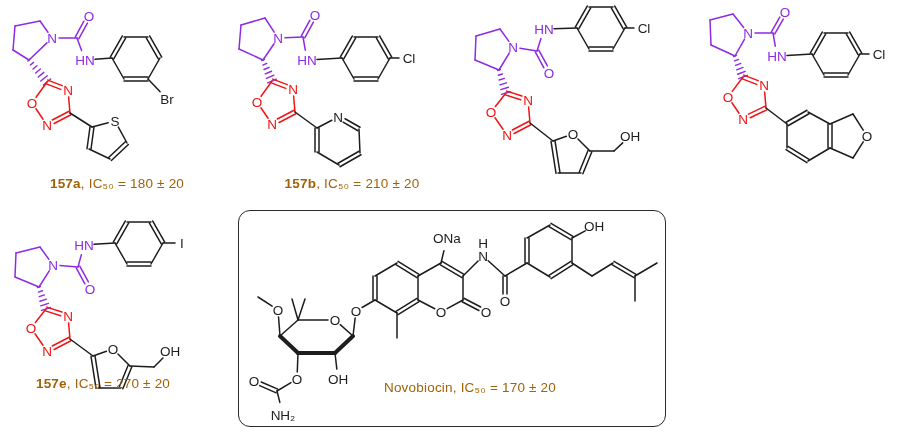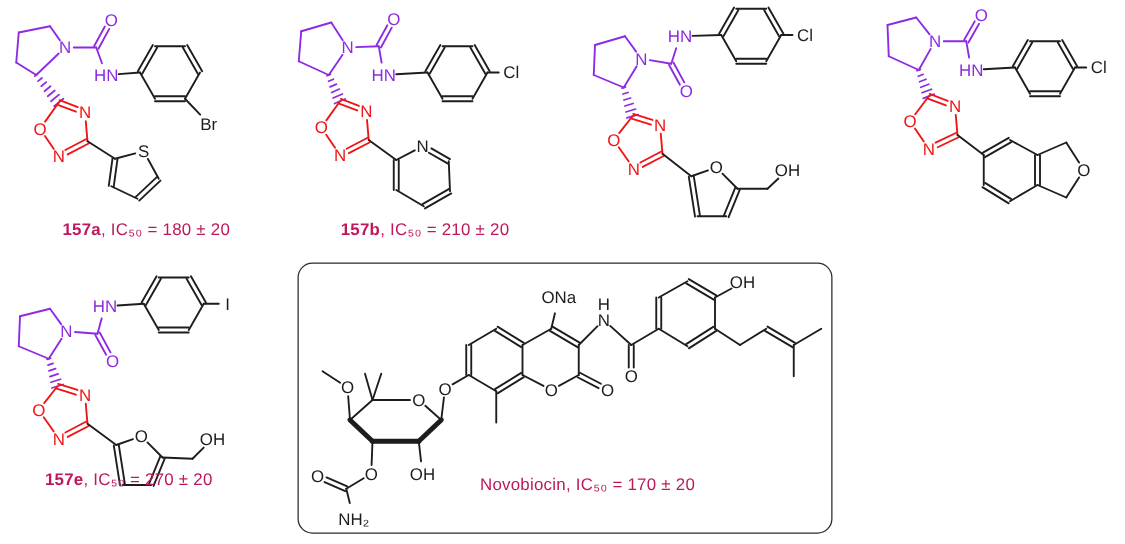--- a/index.html
+++ b/index.html
@@ -2,21 +2,21 @@
 <html><head>
 <meta charset="utf-8">
 <style>
   html,body{margin:0;padding:0;background:#ffffff;}
   .canvas{position:relative;width:900px;height:435px;background:#ffffff;overflow:hidden;
           font-family:"Liberation Sans",sans-serif;}
   .canvas svg{position:absolute;left:0;top:0;}
   svg text{font-family:"Liberation Sans",sans-serif;font-size:13.5px;}
   .nov-box{position:absolute;left:238px;top:210px;width:428px;height:217px;
            border:1.6px solid #2a2a2a;border-radius:12px;box-sizing:border-box;}
-  .lbl{position:absolute;transform:translateX(-50%);font-size:13.5px;color:#be185d;
+  .lbl{position:absolute;transform:translateX(-50%);font-size:13.5px;color:#a16207;
        white-space:pre;letter-spacing:0.2px;}
   .lbl b{font-weight:bold;}
 </style>
 </head>
 <body>
 
 <div class="canvas">
   <div class="nov-box"></div>
   <svg width="900" height="435" viewBox="0 0 900 435">
       <g>
@@ -360,20 +360,20 @@
         <text x="486" y="316.8" text-anchor="middle" fill="#1d1d1d">O</text>
         <text x="483" y="260.8" text-anchor="middle" fill="#1d1d1d">N</text>
         <text x="483" y="247.8" text-anchor="middle" fill="#1d1d1d">H</text>
         <text x="505" y="305.8" text-anchor="middle" fill="#1d1d1d">O</text>
         <text x="594" y="230.8" text-anchor="middle" fill="#1d1d1d">OH</text>
       </g>
     </svg>
 
   <div class="lbl" style="left:117px;top:176px"><b>157a</b><span>, IC₅₀ = </span><span>180 ± 20</span></div>
 
-  <div class="lbl" style="left:340px;top:176px"><b>157b</b><span>, IC₅₀ = </span><span>210 ± 20</span></div>
+  <div class="lbl" style="left:352px;top:176px"><b>157b</b><span>, IC₅₀ = </span><span>210 ± 20</span></div>
 
 
 
   <div class="lbl" style="left:103px;top:376px"><b>157e</b><span>, IC₅₀ = </span><span>270 ± 20</span></div>
 
   <div class="lbl" style="left:470px;top:380px"><span>Novobiocin</span><span>, IC₅₀ = </span><span>170 ± 20</span></div>
 </div>
 
 </body></html>

